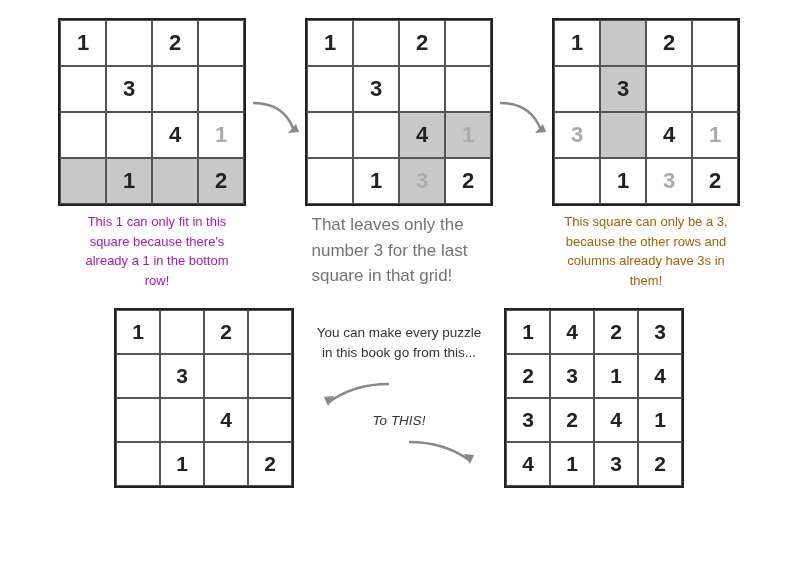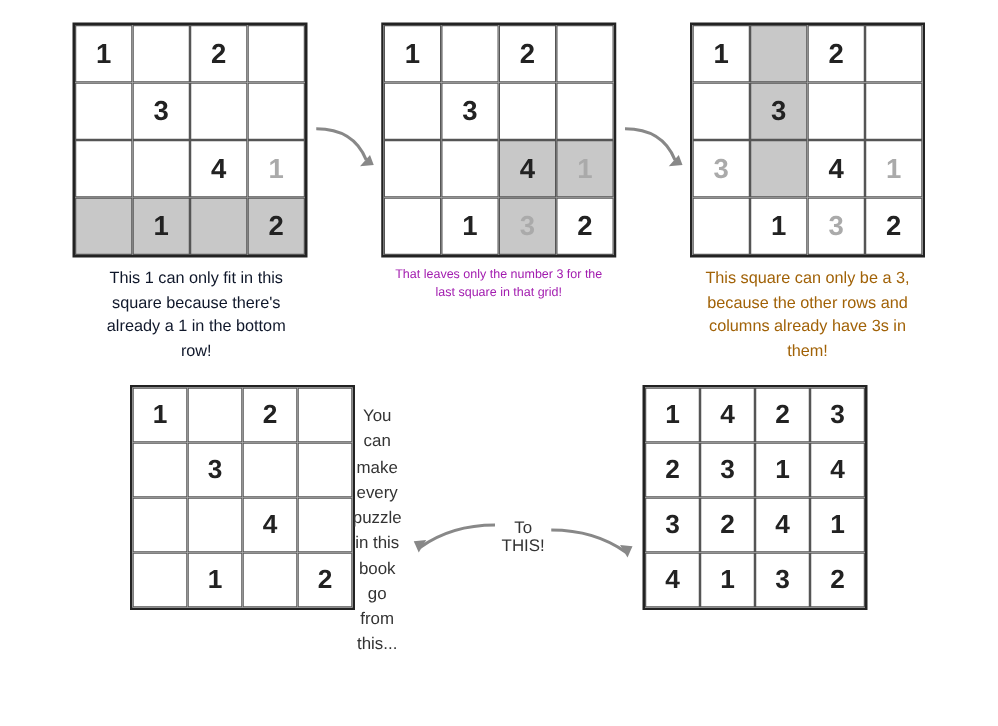--- a/index.html
+++ b/index.html
@@ -35,21 +35,21 @@
       align-items: center;
       justify-content: center;
       font-size: 22px;
       font-weight: bold;
       color: #222;
       background: #fff;
     }
 
     .caption-left {
       font-size: 13px;
-      color: #0f172a;
+      color: #a21caf;
       text-align: left;
       max-width: 150px;
       line-height: 1.5;
       margin-top: 6px;
       margin-left: 10px;
     }
 
     
     .sudoku-grid-small {
       display: grid;
@@ -119,21 +119,21 @@
           <div class="cell"></div>
           <div class="cell"></div>
           <div class="cell"></div>
           <div class="cell" style="background: rgb(200, 200, 200);">4</div>
           <div class="cell" style="background: rgb(200, 200, 200); color: rgb(170, 170, 170);">1</div>
           <div class="cell"></div>
           <div class="cell">1</div>
           <div class="cell" style="background: rgb(200, 200, 200); color: rgb(170, 170, 170);">3</div>
           <div class="cell">2</div>
         </div>
-      <div style="font-size:10px; color:#a21caf; text-align:center; max-width:175px; line-height:1.5; margin-top:6px;">That leaves only the number 3 for the last square in that grid!</div>
+      <div style="font-size:17px; color:#737373; max-width:175px; line-height:1.5; margin-top:6px;">That leaves only the number 3 for the last square in that grid!</div>
     </div>
 
     <div style="display:flex; align-items:flex-start; padding-top:80px; margin:0 2px;">
       <svg width="55" height="40" viewBox="0 0 55 40">
         <path d="M 5 5 Q 35 5 45 30" stroke="#888" stroke-width="2.5" fill="none"></path>
         <polygon points="40,35 48,26 51,34" fill="#888"></polygon>
       </svg>
     </div>
 
     <div style="display:flex; flex-direction:column; align-items:center;">
@@ -176,30 +176,30 @@
           <div class="cell-small"></div>
           <div class="cell-small">4</div>
           <div class="cell-small"></div>
           <div class="cell-small"></div>
           <div class="cell-small">1</div>
           <div class="cell-small"></div>
           <div class="cell-small">2</div>
         </div>
     </div>
 
-    <div style="display:flex; flex-direction:row; align-items:center; justify-content:center; padding:15px 20px 0 20px; width:230px;">
+    <div style="display:flex; flex-direction:column; align-items:center; justify-content:center; padding:15px 20px 0 20px; width:210px;">
       <div style="font-size:13.5px; color:#333; text-align:center; line-height:1.5; margin-bottom:10px;">You can make every puzzle in this book go from this...</div>
 
       <div style="display:flex; flex-direction:row; align-items:center; width:100%; justify-content:flex-start; margin-bottom:4px;">
         <svg width="80" height="35" viewBox="0 0 80 35">
           <path d="M 75 10 Q 40 10 15 28" stroke="#888" stroke-width="2.5" fill="none"></path>
           <polygon points="10,23 20,22 14,32" fill="#888"></polygon>
         </svg>
       </div>
-      <div style="font-size:13.5px; color:#333; text-align:center; font-weight:normal;">To THIS!</div>
+      <div style="font-size:13.5px; color:#333; text-align:center; font-weight:normal;font-style:italic;">To THIS!</div>
 
       <div style="display:flex; flex-direction:row; align-items:center; width:100%; justify-content:flex-end; margin-top:4px;">
         <svg width="80" height="35" viewBox="0 0 80 35">
           <path d="M 5 10 Q 40 10 65 28" stroke="#888" stroke-width="2.5" fill="none"></path>
           <polygon points="70,23 60,22 66,32" fill="#888"></polygon>
         </svg>
       </div>
     </div>
 
     <div style="display:flex; flex-direction:column; align-items:center; margin-right:20px;">

